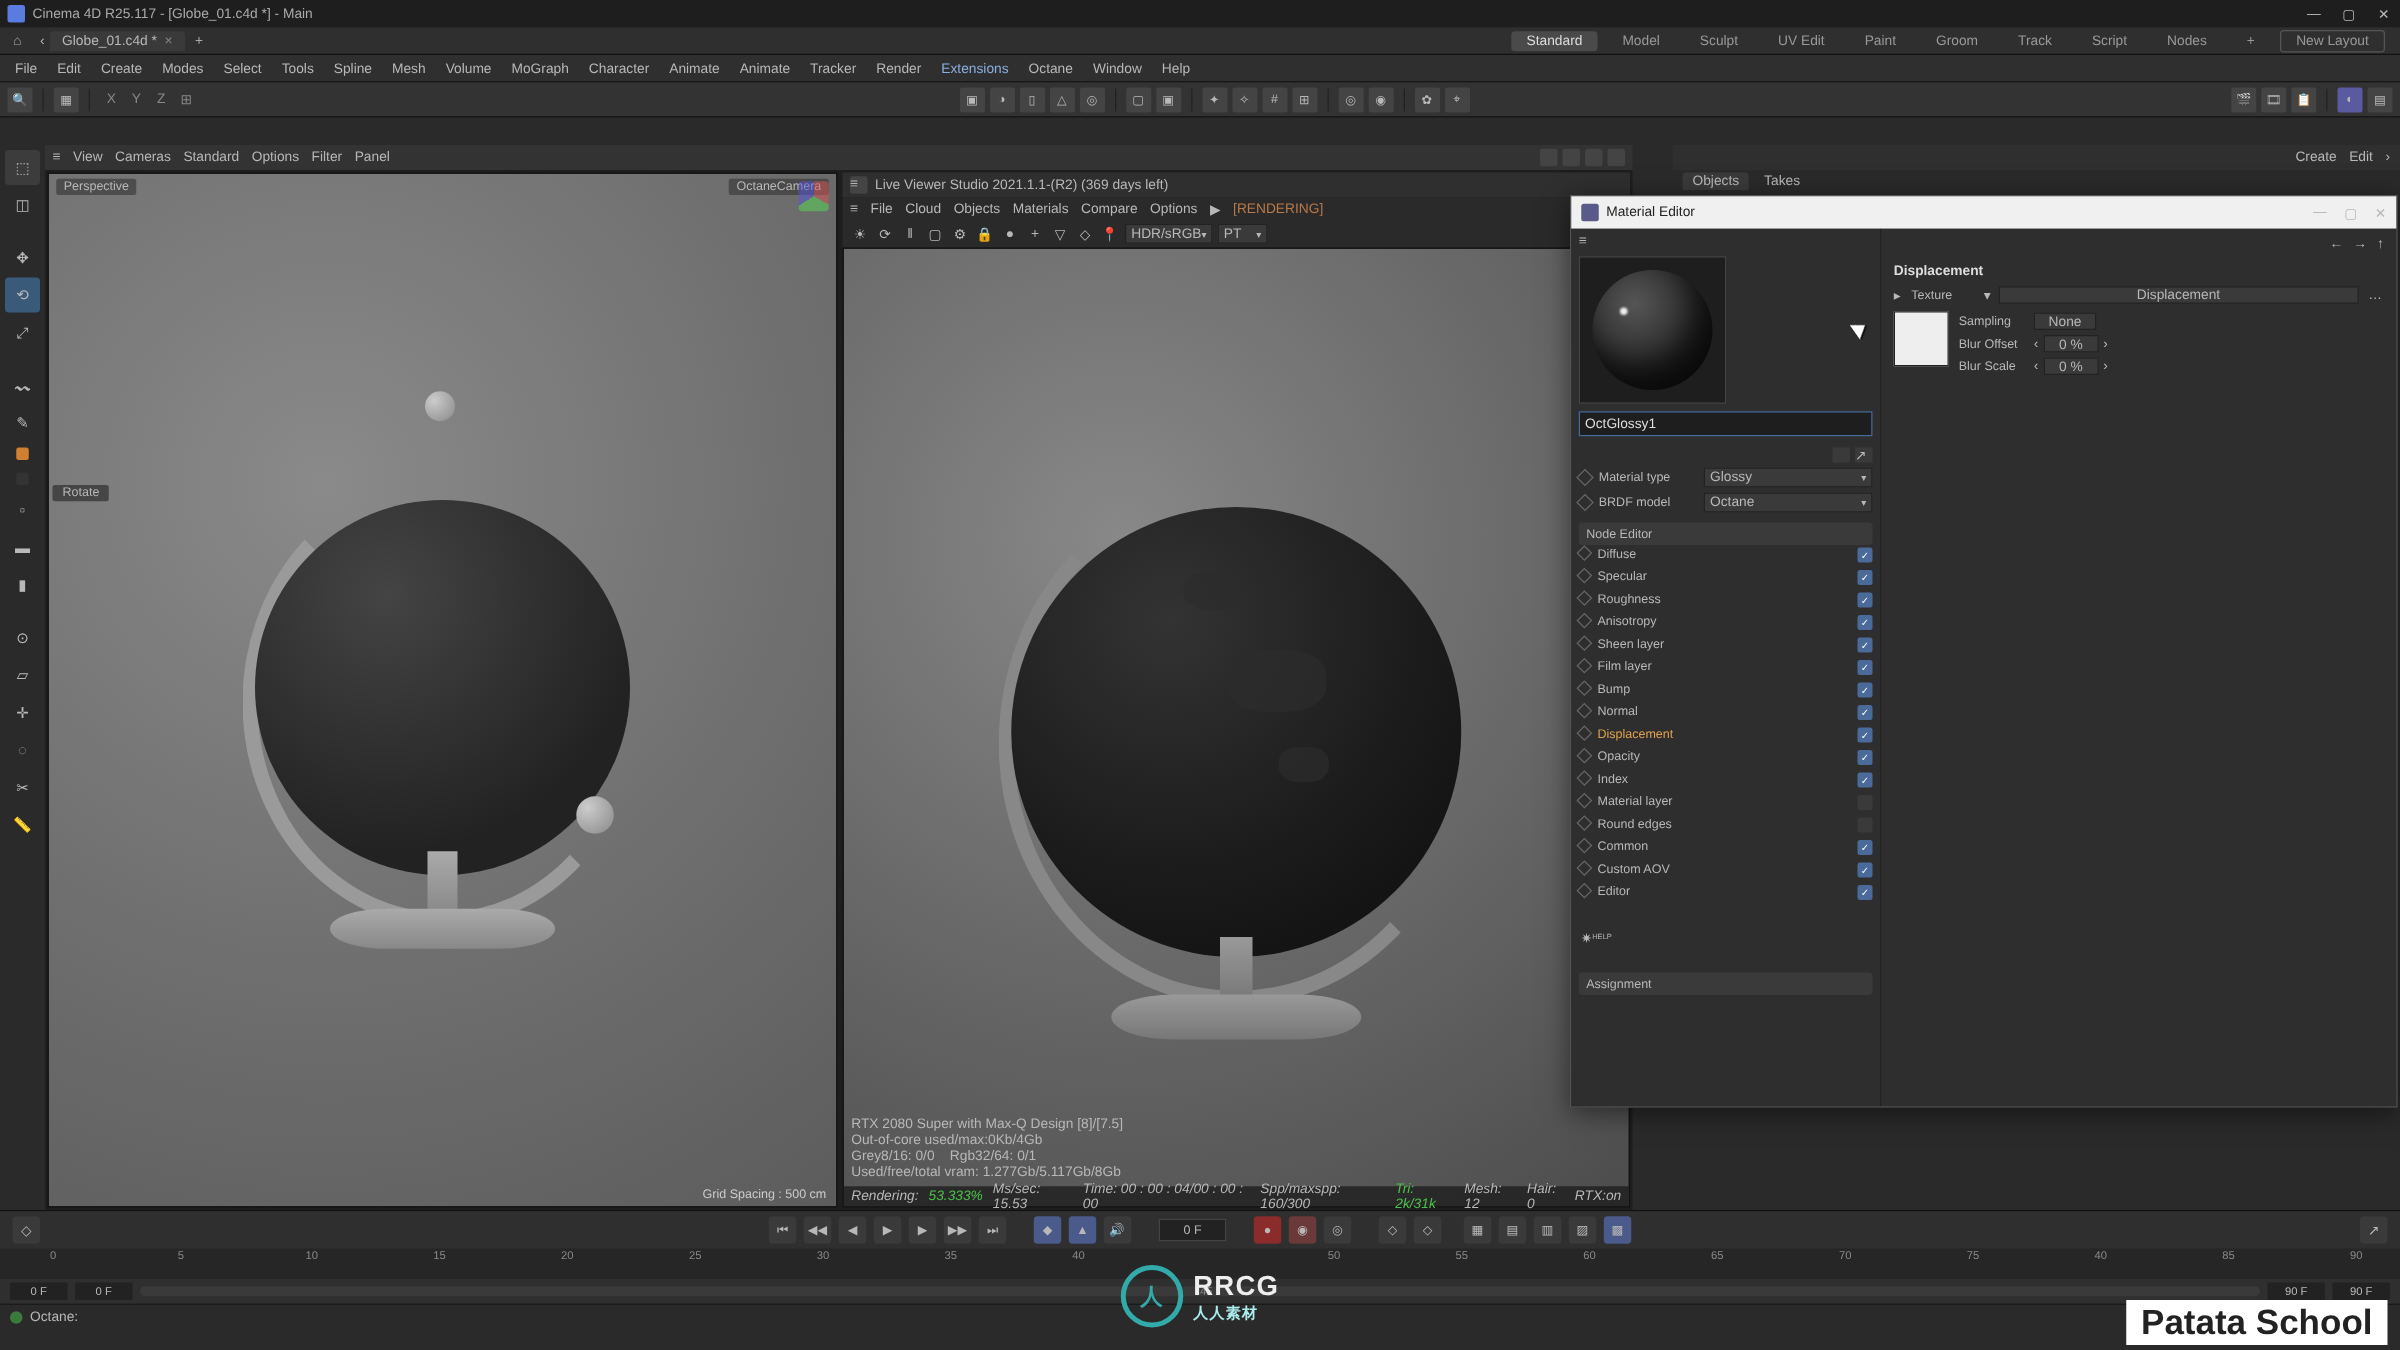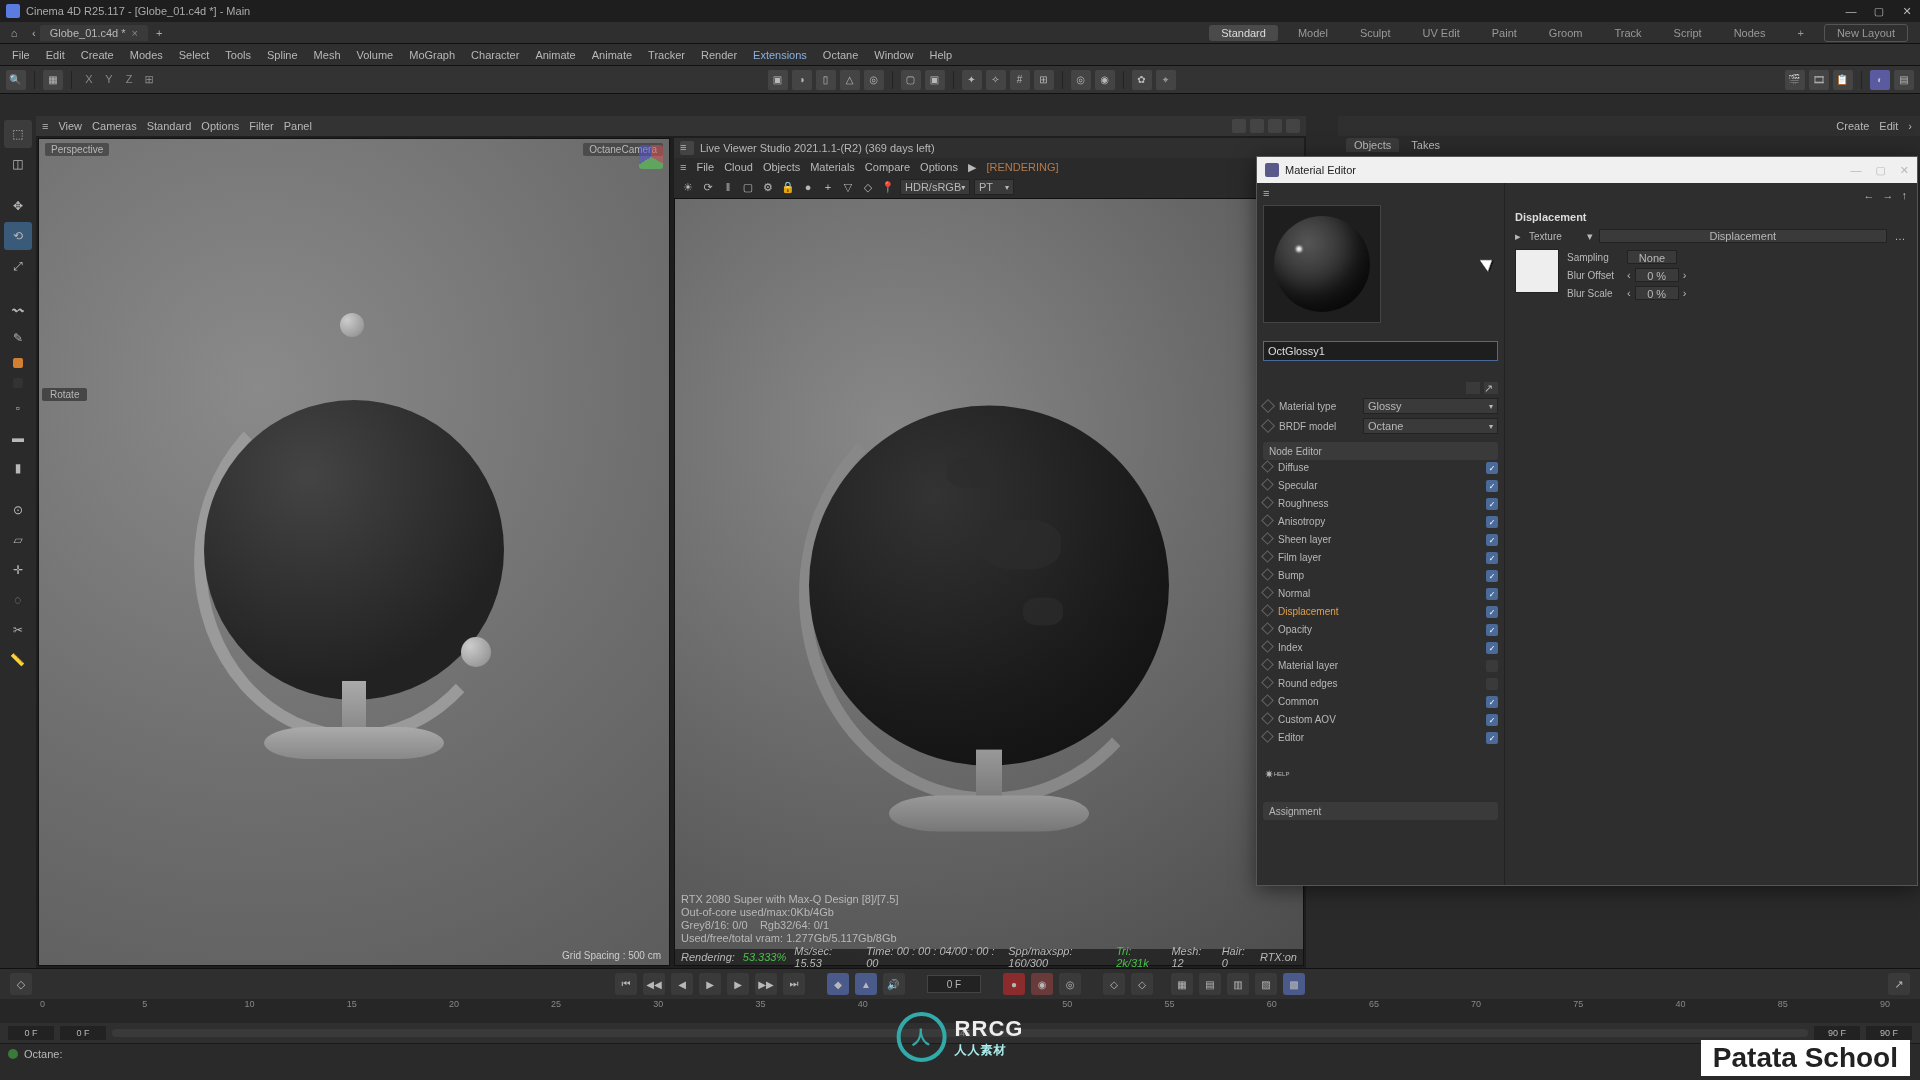--- a/index.html
+++ b/index.html
@@ -103,21 +103,21 @@
 .mat-titlebar { height: 26px; background: #f0f0f0; display: flex; align-items: center; padding: 0 8px; gap: 6px; }
 .mat-titlebar .ic { width: 14px; height: 14px; background: #5a5a8a; border-radius: 2px; }
 .mat-titlebar span.title { color: #222; font-size: 11px; }
 .mat-titlebar .r { margin-left: auto; display: flex; gap: 14px; color: #222; }
 .mat-body { flex: 1; display: flex; background: #2e2e2e; overflow: hidden; }
 .mat-left { width: 248px; border-right: 1px solid #222; display: flex; flex-direction: column; }
 .mat-left .ham { height: 20px; display: flex; align-items: center; padding: 0 6px; }
 .mat-left .preview { width: 118px; height: 118px; margin: 2px 6px; background: #1e1e1e; border: 1px solid #444; position: relative; }
 .mat-left .preview .sphere { position: absolute; left: 50%; top: 50%; transform: translate(-50%,-50%); width: 96px; height: 96px; border-radius: 50%; background: radial-gradient(circle at 35% 28%, #555, #2a2a2a 55%, #181818); box-shadow: inset -12px -18px 24px rgba(0,0,0,.7); }
 .mat-left .preview .hl { position: absolute; left: 32px; top: 40px; width: 6px; height: 6px; border-radius: 50%; background: #eee; filter: blur(1px); }
-.mat-name { margin: 16px 6px; }
+.mat-name { margin: 4px 6px; }
 .mat-name input { width: 100%; height: 20px; background: #1e1e1e; border: 1px solid #4a6a9a; color: #ddd; font-size: 11px; padding: 0 4px; }
 .mat-sel-row { margin: 3px 6px 0; height: 16px; display: flex; align-items: center; justify-content: flex-end; gap: 4px; }
 .mat-sel-row .dd { width: 14px; height: 12px; background: #3a3a3a; }
 .mat-field { margin: 2px 6px; display: flex; align-items: center; gap: 6px; }
 .mat-field .key { width: 10px; height: 10px; border: 1px solid #666; transform: rotate(45deg); }
 .mat-field label { flex: 0 0 78px; font-size: 10px; }
 .mat-field .dd { flex: 1; height: 16px; background: #3a3a3a; border: 1px solid #222; font-size: 10px; display: flex; align-items: center; padding: 0 4px; justify-content: space-between; }
 .mat-field .dd::after { content: "▾"; font-size: 8px; }
 .mat-section-hdr { margin: 6px 6px 2px; height: 18px; background: #3a3a3a; border-radius: 3px; display: flex; align-items: center; padding: 0 6px; font-size: 10px; }
 .mat-channels { margin: 0 6px; }

